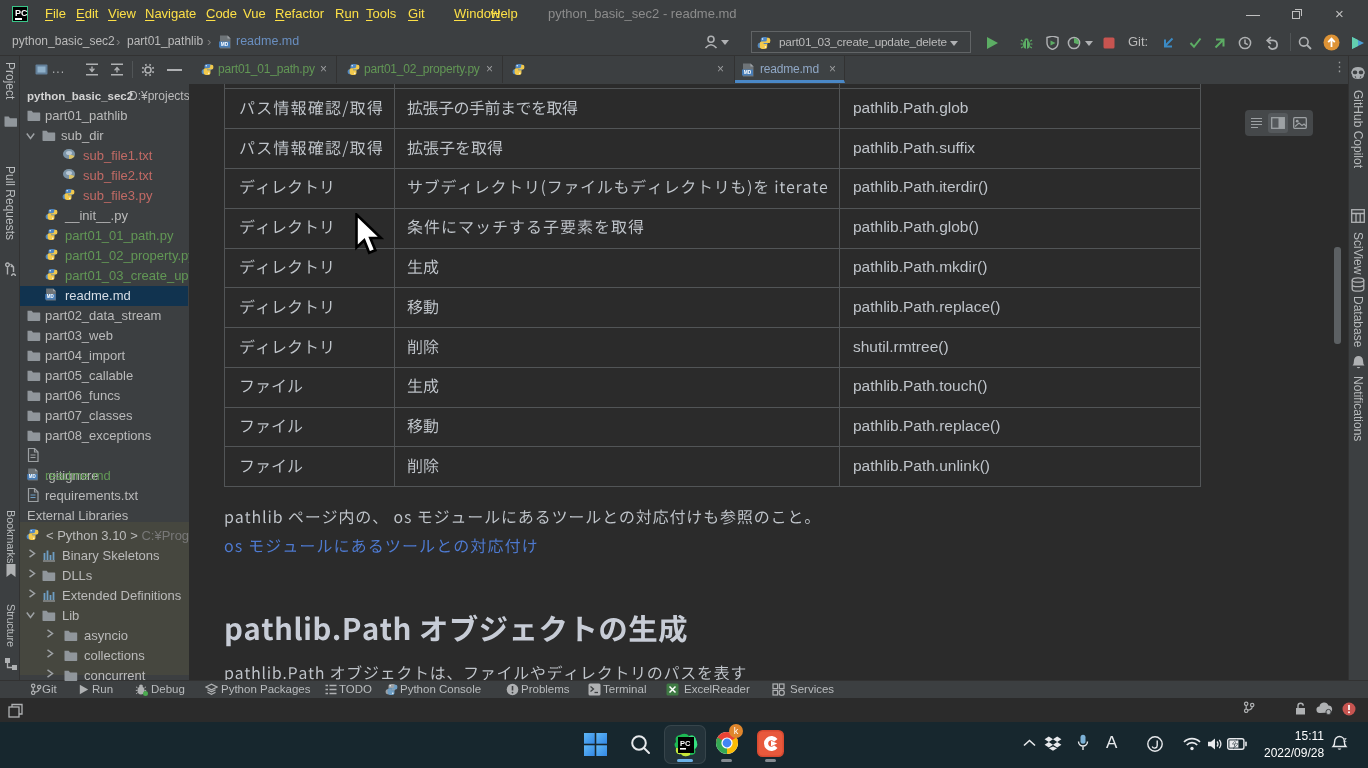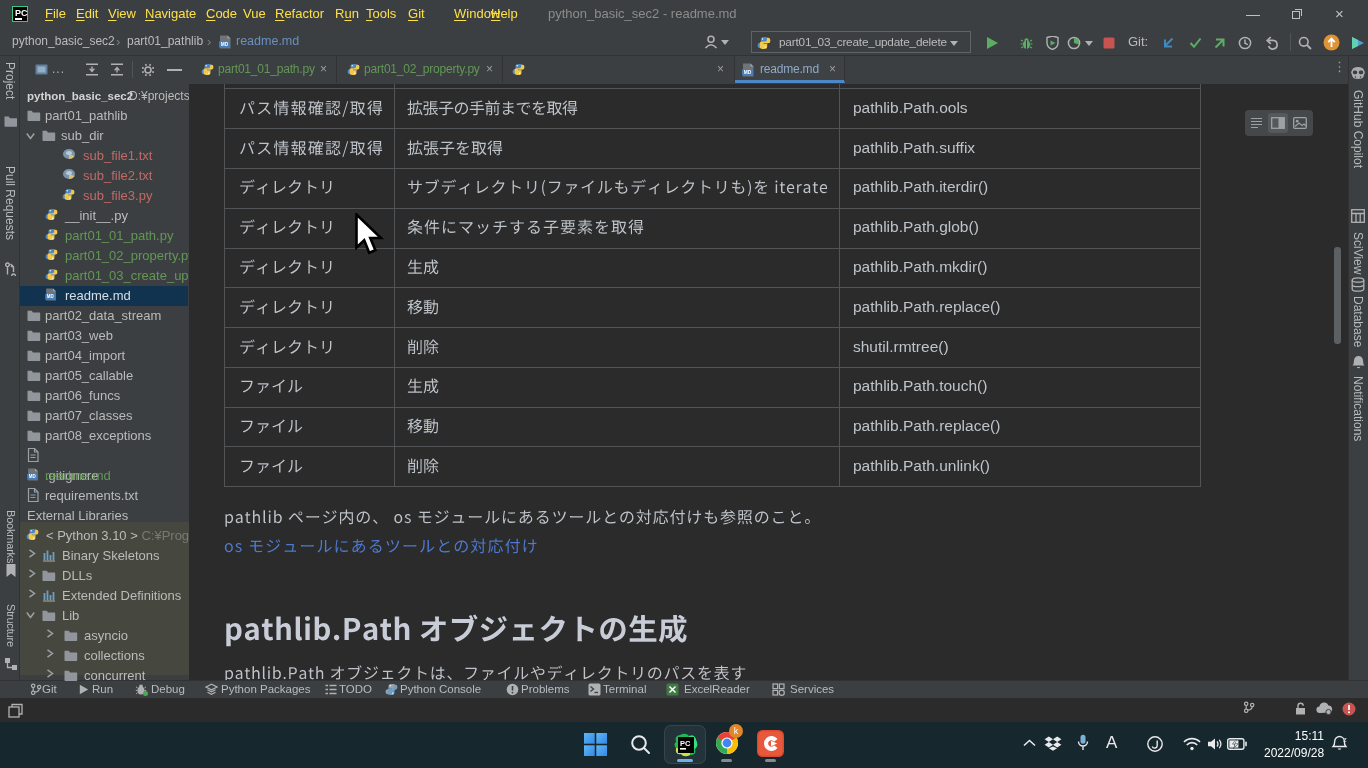--- a/index.html
+++ b/index.html
@@ -213,21 +213,21 @@
           <div class="tline" style="left:224px;top:84px;width:1px;height:402.9px"></div>
           <div class="tline" style="left:394px;top:84px;width:1px;height:402.9px"></div>
           <div class="tline" style="left:839px;top:84px;width:1px;height:402.9px"></div>
           <div class="tline" style="left:1200px;top:84px;width:1px;height:402.9px"></div>
           <svg class="jt" style="left:238.5px;top:96.9px" width="147" height="22" viewBox="0 0 147 22">
             <use href="#s_pasu" y="17" fill="#bfc4ca"></use>
           </svg>
           <svg class="jt" style="left:407px;top:96.9px" width="172" height="22" viewBox="0 0 172 22">
             <use href="#s_kaku1" y="17" fill="#bfc4ca"></use>
           </svg>
-          <div class="tcell" style="left:853px;top:96.9px;height:22px;line-height:22px">pathlib.Path.ools</div>
+          <div class="tcell" style="left:853px;top:96.9px;height:22px;line-height:22px">pathlib.Path.glob</div>
           <svg class="jt" style="left:238.5px;top:136.7px" width="147" height="22" viewBox="0 0 147 22">
             <use href="#s_pasu" y="17" fill="#bfc4ca"></use>
           </svg>
           <svg class="jt" style="left:407px;top:136.7px" width="98" height="22" viewBox="0 0 98 22">
             <use href="#s_kaku2" y="17" fill="#bfc4ca"></use>
           </svg>
           <div class="tcell" style="left:853px;top:136.7px;height:22px;line-height:22px">pathlib.Path.suffix</div>
           <svg class="jt" style="left:238.5px;top:176.4px" width="98" height="22" viewBox="0 0 98 22">
             <use href="#s_dir" y="17" fill="#bfc4ca"></use>
           </svg>

